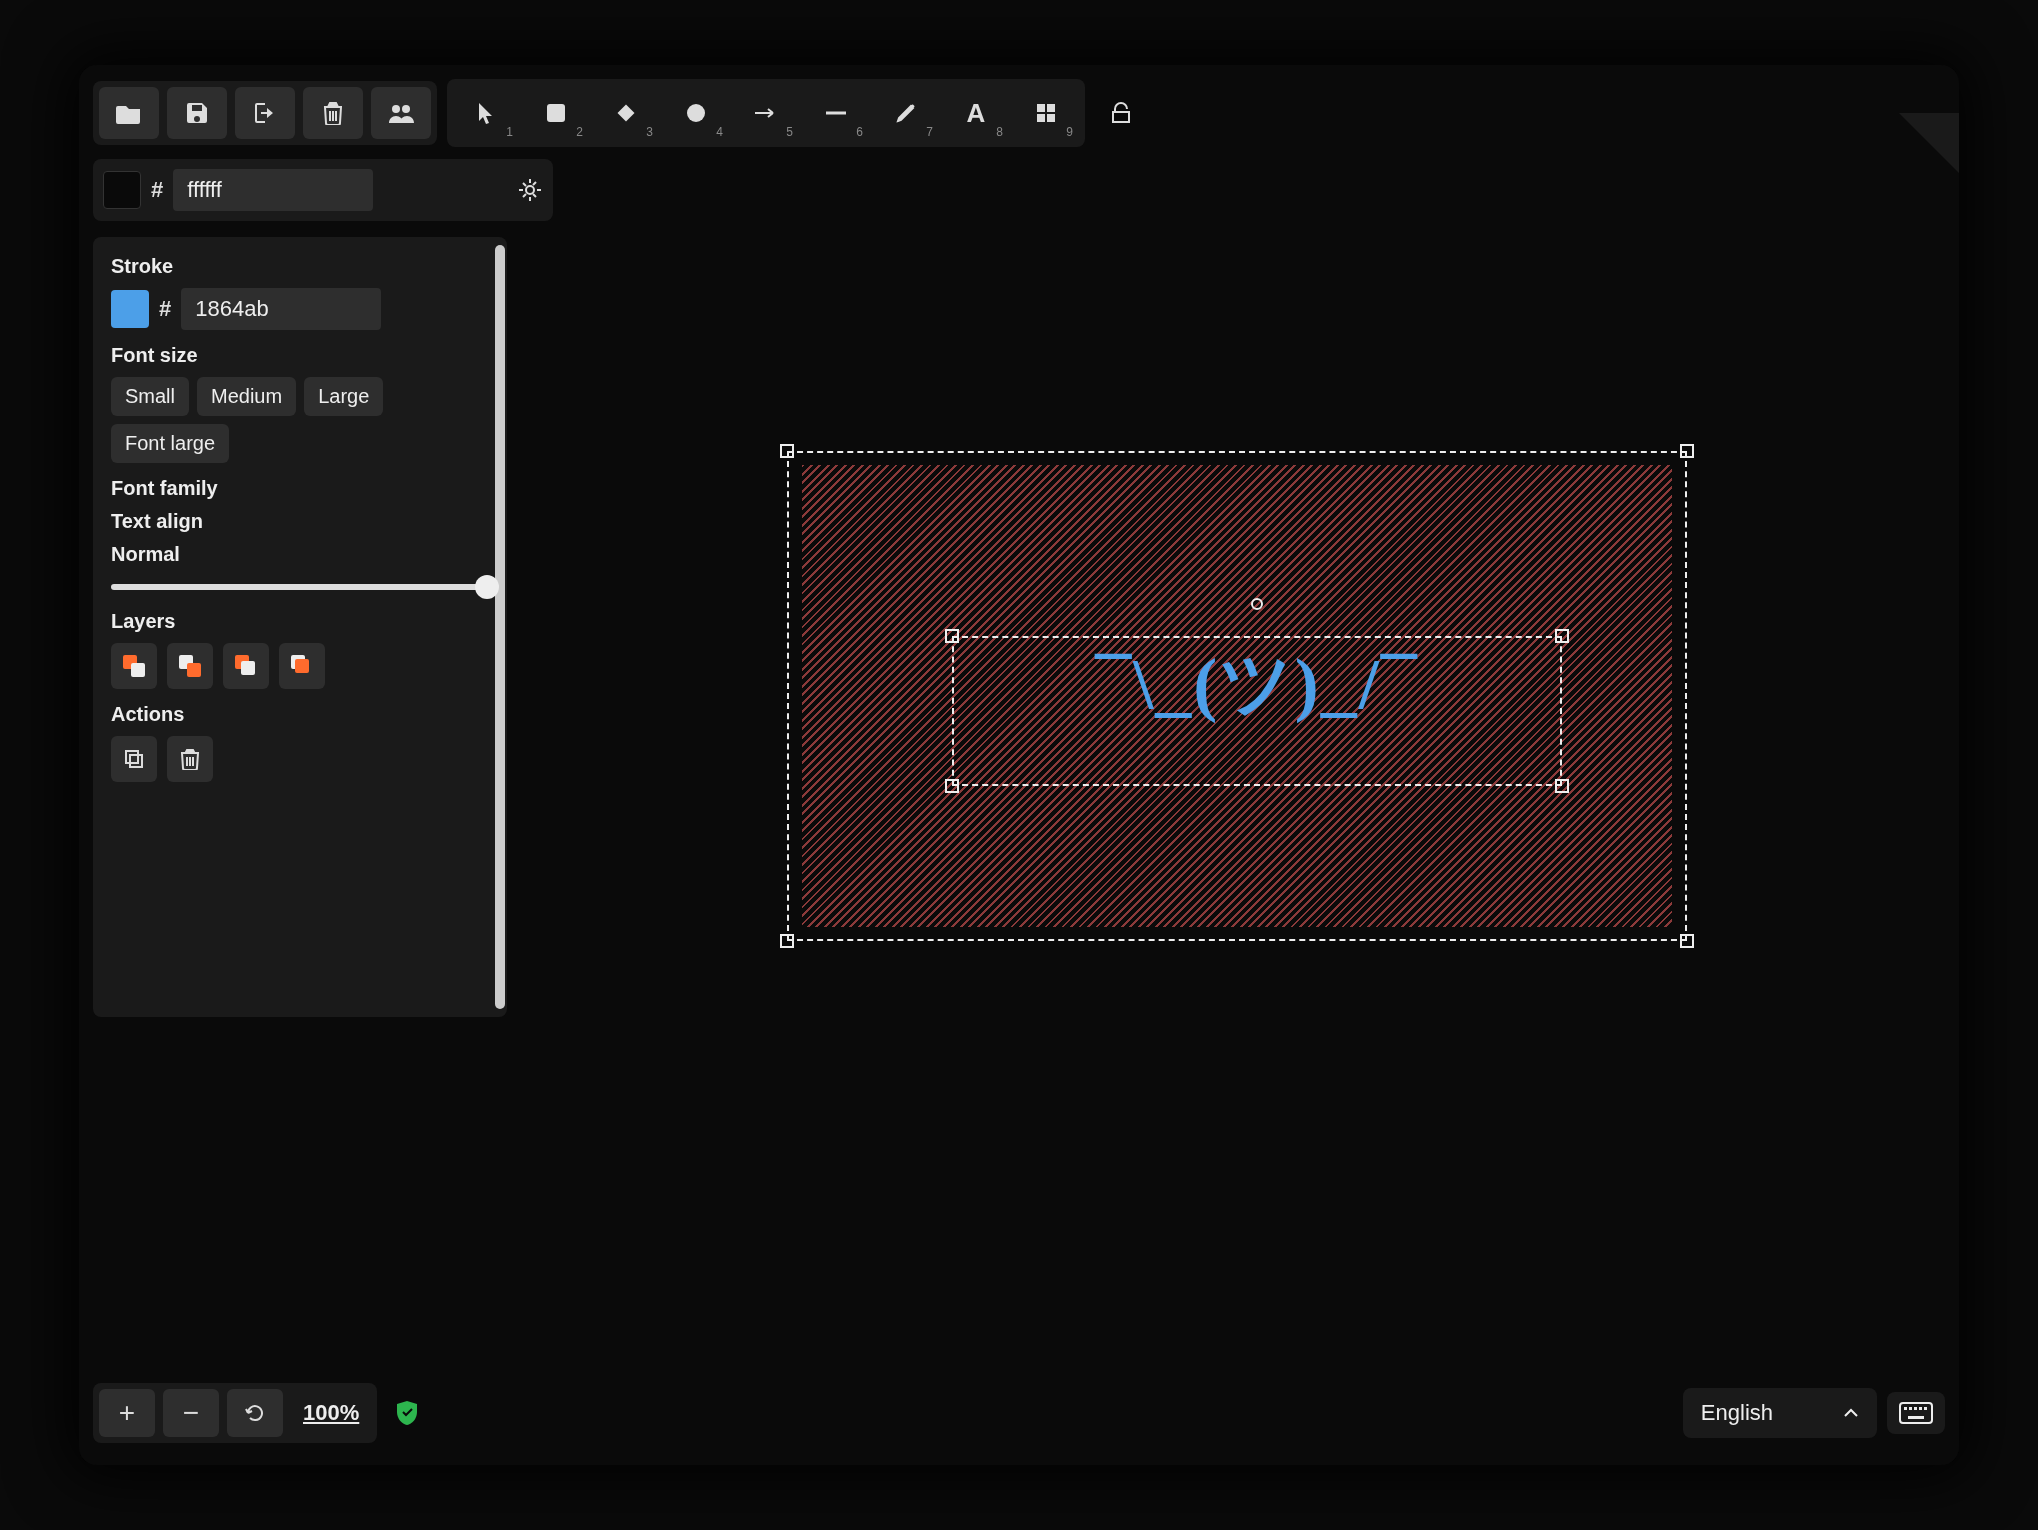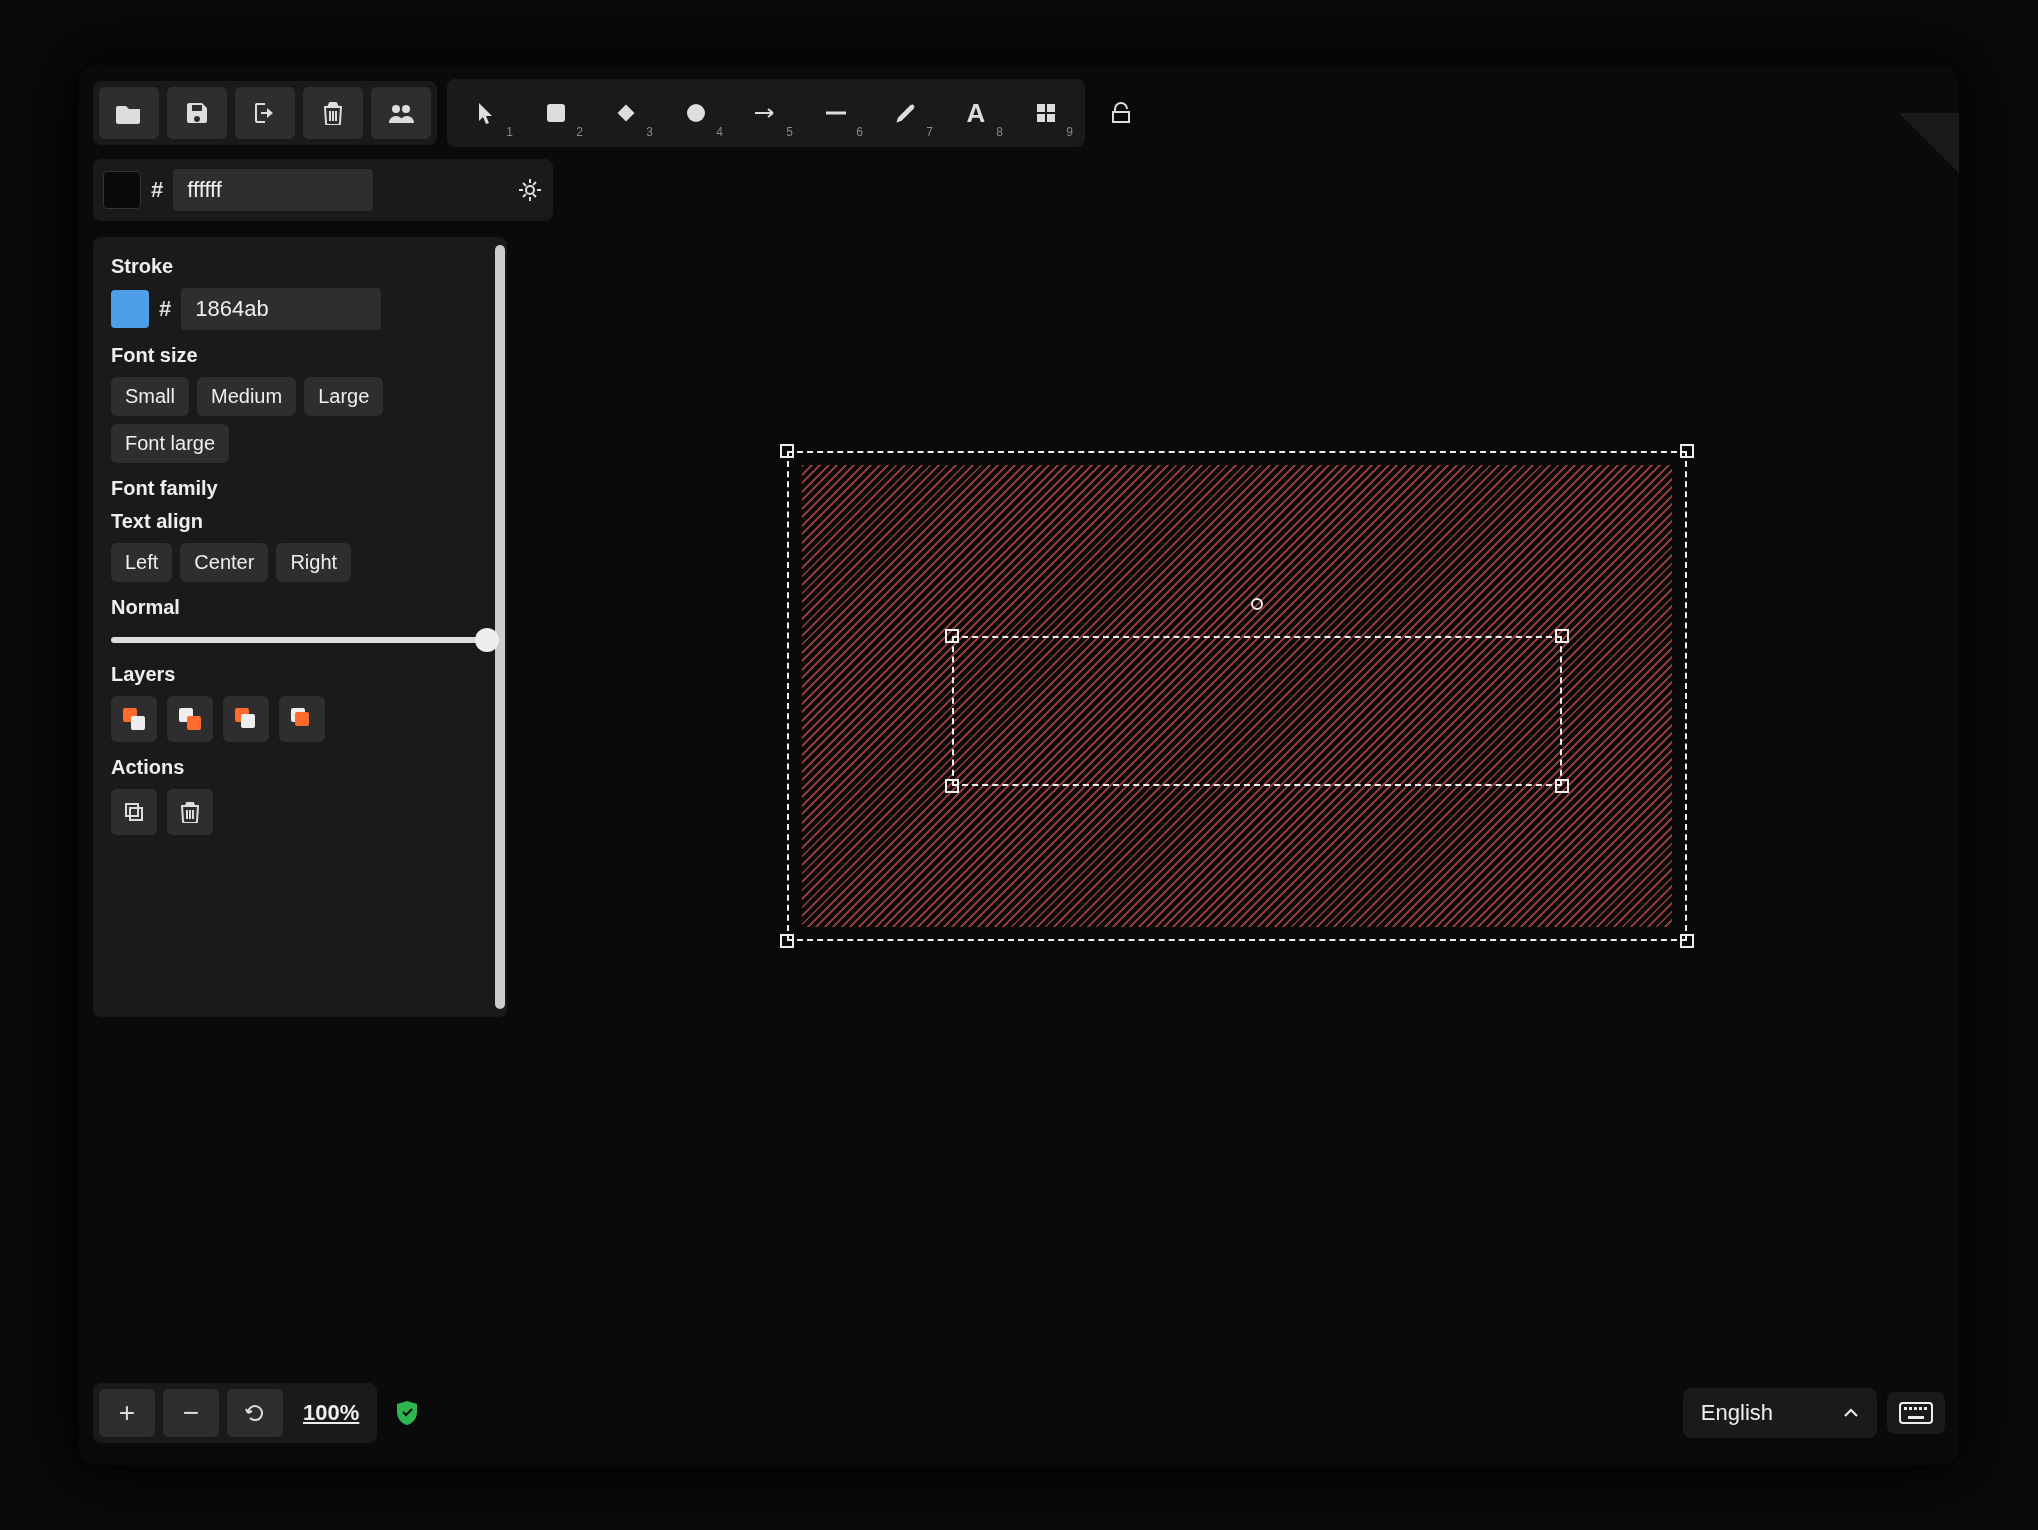--- a/index.html
+++ b/index.html
@@ -365,25 +365,20 @@
         <div class="pill-row">
           <div class="pill">Small</div>
           <div class="pill">Medium</div>
           <div class="pill">Large</div>
           <div class="pill">Font large</div>
         </div>
 
         <div class="sec-title">Font family</div>
 
         <div class="sec-title">Text align</div>
-        <div class="pill-row">
-          <div class="pill">Left</div>
-          <div class="pill">Center</div>
-          <div class="pill">Right</div>
-        </div>
 
         <div class="sec-title">Normal</div>
         <div class="slider-track">
           <div class="slider-thumb"></div>
         </div>
 
         <div class="sec-title">Layers</div>
         <div class="layer-row">
           <div class="layer-btn">
               <div class="layer-icon">
@@ -435,20 +430,21 @@
           <div class="handle br"></div>
         </div>
         <div class="hatched-rect"></div>
         <div class="selbox inner">
           <div class="handle tl"></div>
           <div class="handle tr"></div>
           <div class="handle bl"></div>
           <div class="handle br"></div>
           <div class="rotate-handle"></div>
         </div>
+        <div class="shrug">¯\_(ツ)_/¯</div>
       </div>
     </div>
 
     <div class="footer">
       <div class="footer-group">
         <div class="fbtn">+</div>
         <div class="fbtn">−</div>
         <div class="fbtn">
           <svg width="22" height="22" viewBox="0 0 22 22">
               <path d="M4 11a7 7 0 1 1 2 5M4 11l-2-4m2 4l4-2" stroke="currentColor" stroke-width="2" fill="none"></path>

